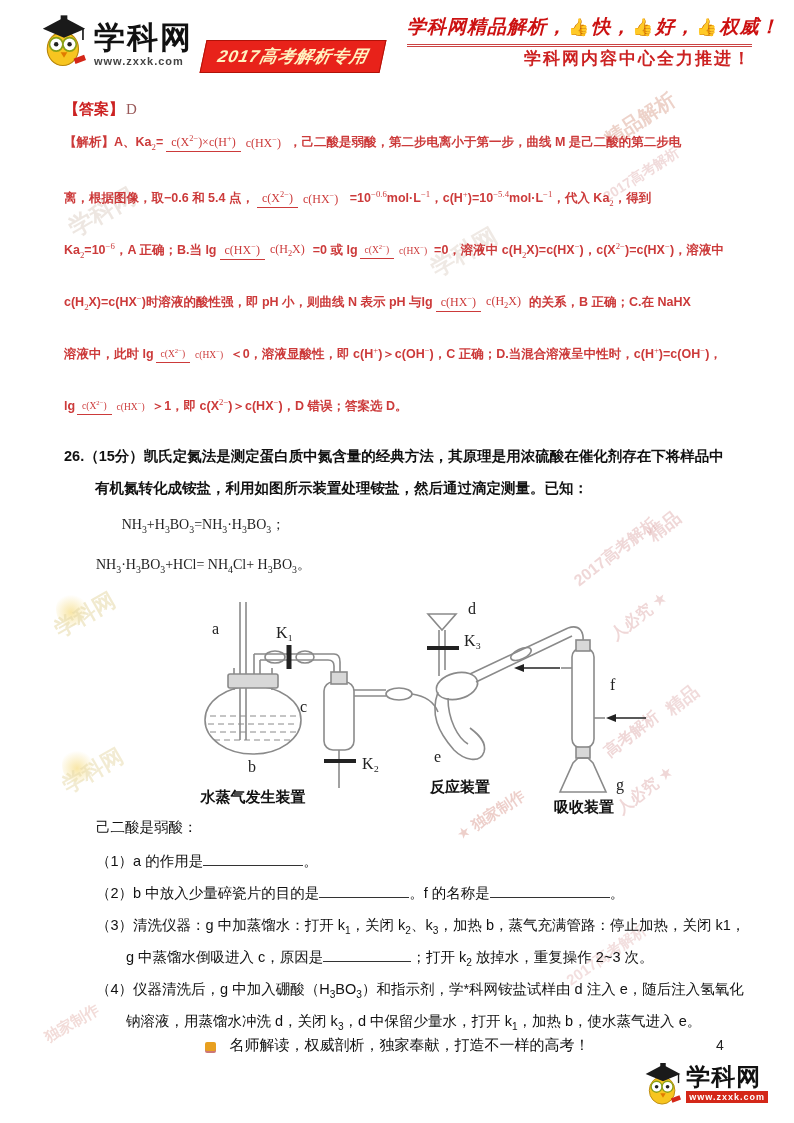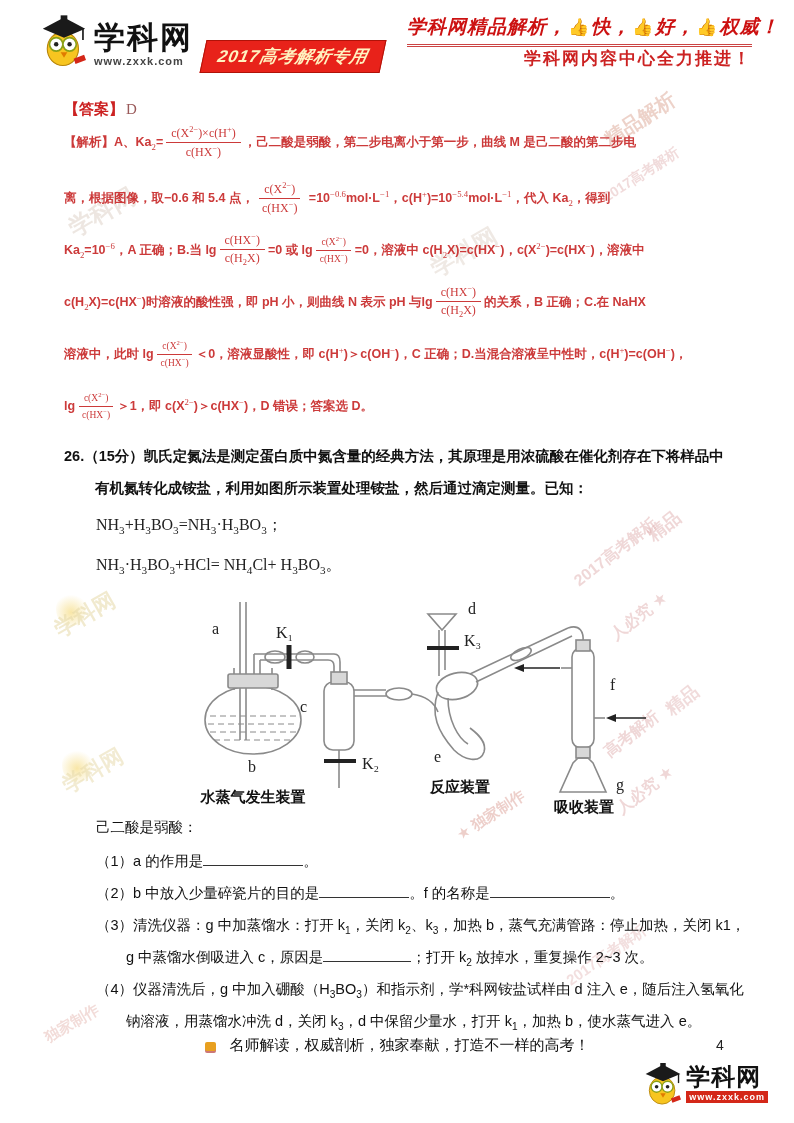--- a/index.html
+++ b/index.html
@@ -27,32 +27,32 @@
   .thumb{color:#e08a1e;font-style:normal;font-size:17px;padding:0 1px;}
   #slogan-line2{color:#cc2222;font-size:17px;font-weight:bold;letter-spacing:2px;}
   
   #answer{position:absolute;left:64px;top:100px;font-size:15px;font-weight:bold;color:#cc2222;}
   #answer .ans-val{color:#9a5a5a;font-weight:normal;font-family:"Liberation Serif",serif;margin-left:2px;}
   #analysis{position:absolute;left:64px;top:116px;width:706px;color:#cc3a3a;}
   .ana-line{height:52px;line-height:52px;white-space:nowrap;font-size:12.5px;font-weight:bold;}
   .ana-line sup,.ana-line sub{font-weight:normal;font-family:"Liberation Serif",serif;}
   sup,sub{font-size:0.7em;}
   .frac{
-    display:inline-flex;flex-direction:column;align-items:center;vertical-align:middle;
+    display:inline-flex;flex-direction:row;align-items:center;vertical-align:middle;
     margin:0 3px;font-family:"Liberation Serif","DejaVu Serif",serif;font-weight:normal;
     line-height:1.25;font-size:12px;
   }
   .frac .num{padding:0 5px 1px 5px;border-bottom:1px solid currentColor;white-space:nowrap;}
   .frac .den{padding:1px 5px 0 5px;white-space:nowrap;}
   .frac.small{font-size:9.5px;margin:0 2px;}
   
   #q26{position:absolute;left:64px;top:440px;width:706px;font-size:14.5px;color:#111;}
   .stem-line{height:32px;line-height:32px;white-space:nowrap;font-weight:bold;}
   .stem-line.indent{padding-left:31px;}
-  #equations{position:absolute;left:96px;top:505px;font-family:"Liberation Serif","DejaVu Serif",serif;font-size:16px;color:#222;}
+  #equations{position:absolute;left:96px;top:505px;font-family:"Liberation Serif","DejaVu Serif",serif;font-size:14px;color:#222;text-align:center;}
   .eq-line{height:40px;line-height:40px;white-space:nowrap;}
   #prompt{position:absolute;left:96px;top:818px;font-size:14.5px;color:#111;}
   #items{position:absolute;left:96px;top:845px;width:676px;font-size:14.5px;color:#111;}
   .q-line{height:32px;line-height:32px;white-space:nowrap;}
   .q-line.indent{padding-left:30px;}
   .blank{display:inline-block;border-bottom:1px solid #333;height:15px;vertical-align:baseline;}
   
   #apparatus-wrap{position:absolute;left:148px;top:590px;}
   .diag-label{font-family:"Liberation Serif","DejaVu Serif",serif;font-size:16px;fill:#222;}
   .diag-caption{font-family:"Liberation Sans",sans-serif;font-size:15px;font-weight:bold;fill:#111;}

